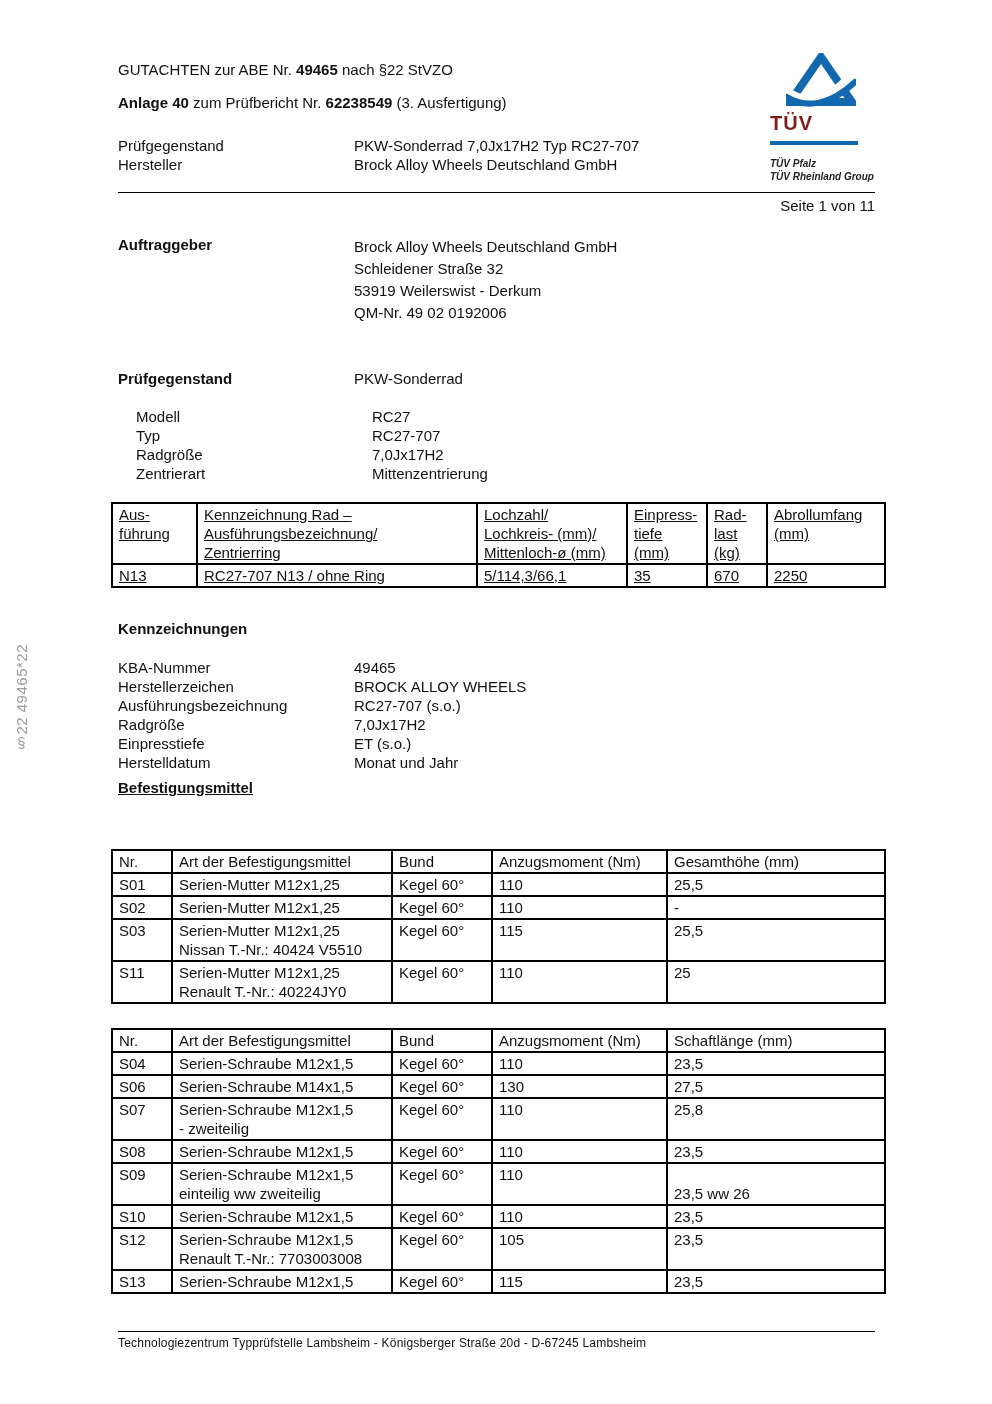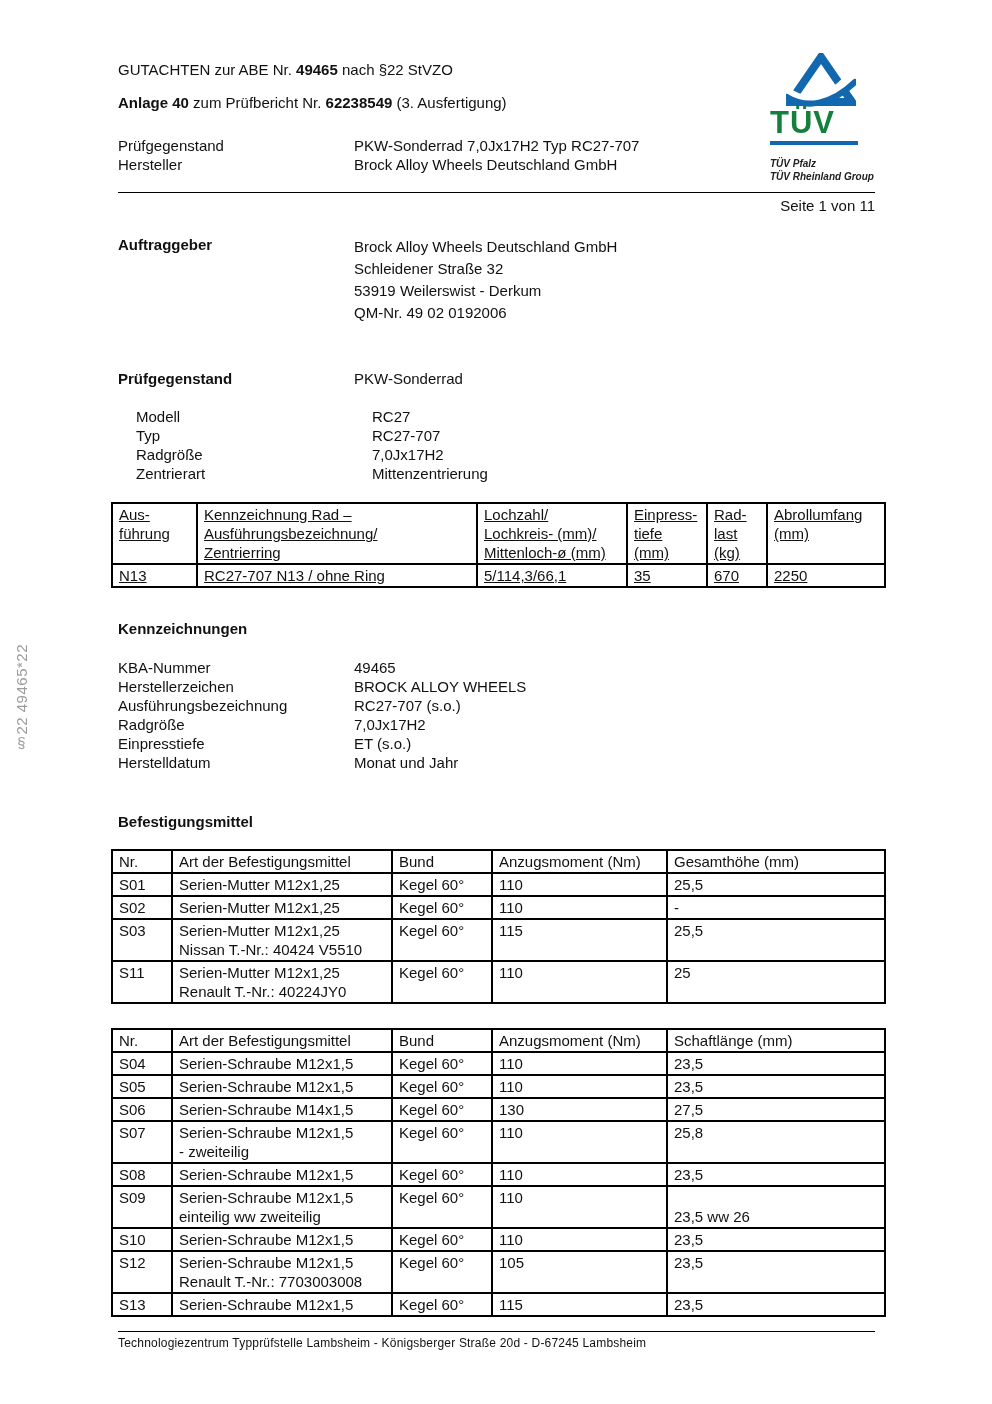--- a/index.html
+++ b/index.html
@@ -14,21 +14,21 @@
   .addr{line-height:22px;}
   .sep{position:absolute;left:118px;width:757px;border-top:1.5px solid #000;}
   .tbl{border-collapse:collapse;table-layout:fixed;position:absolute;left:111px;}
   .tbl th,.tbl td{
     border:2px solid #000;padding:1px 6px;font-size:15px;line-height:19px;
     vertical-align:top;text-align:left;font-weight:normal;white-space:pre-line;overflow:hidden;
   }
   .heading{font-weight:bold;}
   .logo{position:absolute;left:770px;top:53px;width:118px;}
   .logo .mark{display:block;margin-left:16px;}
-  .logo .word{font-size:31px;font-weight:bold;letter-spacing:1px;line-height:30px;color:#15803d;margin-top:1px;}
+  .logo .word{font-size:20px;font-weight:bold;letter-spacing:1px;line-height:30px;color:#7f1d1d;margin-top:1px;}
   .logo .bar{width:88px;height:4px;margin-top:3px;}
   .logo .sub{font-size:10px;font-weight:bold;line-height:13px;color:#222;font-style:italic;}
   .logo .sub.first{margin-top:12px;}
   .seite{position:absolute;left:575px;top:197px;width:300px;text-align:right;}
   .sideref{
     position:absolute;left:13px;top:644px;color:#9b9b9b;font-size:15px;letter-spacing:.5px;
     writing-mode:vertical-rl;transform:rotate(180deg);
   }
   .footer-text{position:absolute;left:118px;top:1336px;font-size:12px;letter-spacing:.2px;}
 </style>
@@ -120,21 +120,21 @@
   <div class="abs heading" style="left:118px;top:620px;">Kennzeichnungen</div>
   <div class="abs" style="left:118px;top:658px;">
     <div class="kvrow"><span class="lbl">KBA-Nummer</span><span>49465</span></div>
     <div class="kvrow"><span class="lbl">Herstellerzeichen</span><span>BROCK ALLOY WHEELS</span></div>
     <div class="kvrow"><span class="lbl">Ausführungsbezeichnung</span><span>RC27-707 (s.o.)</span></div>
     <div class="kvrow"><span class="lbl">Radgröße</span><span>7,0Jx17H2</span></div>
     <div class="kvrow"><span class="lbl">Einpresstiefe</span><span>ET (s.o.)</span></div>
     <div class="kvrow"><span class="lbl">Herstelldatum</span><span>Monat und Jahr</span></div>
   </div>
 
-  <div class="abs heading" style="left:118px;top:813px;">Befestigungsmittel</div>
+  <div class="abs heading" style="left:118px;top:779px;text-decoration:underline;">Befestigungsmittel</div>
 
   <table class="tbl" style="top:849px;width:773px;">
     <colgroup>
         <col style="width:60px">
         <col style="width:220px">
         <col style="width:100px">
         <col style="width:175px">
         <col style="width:218px">
       </colgroup>
     <tbody>
@@ -195,27 +195,20 @@
       <th>Schaftlänge (mm)</th>
     </tr>
     <tr>
       <td>S04</td>
       <td>Serien-Schraube M12x1,5</td>
       <td>Kegel 60°</td>
       <td>110</td>
       <td>23,5</td>
     </tr>
     <tr>
-      <td>S05</td>
-      <td>Serien-Schraube M12x1,5</td>
-      <td>Kegel 60°</td>
-      <td>110</td>
-      <td>23,5</td>
-    </tr>
-    <tr>
       <td>S06</td>
       <td>Serien-Schraube M14x1,5</td>
       <td>Kegel 60°</td>
       <td>130</td>
       <td>27,5</td>
     </tr>
     <tr>
       <td>S07</td>
       <td>Serien-Schraube M12x1,5
 - zweiteilig</td>

